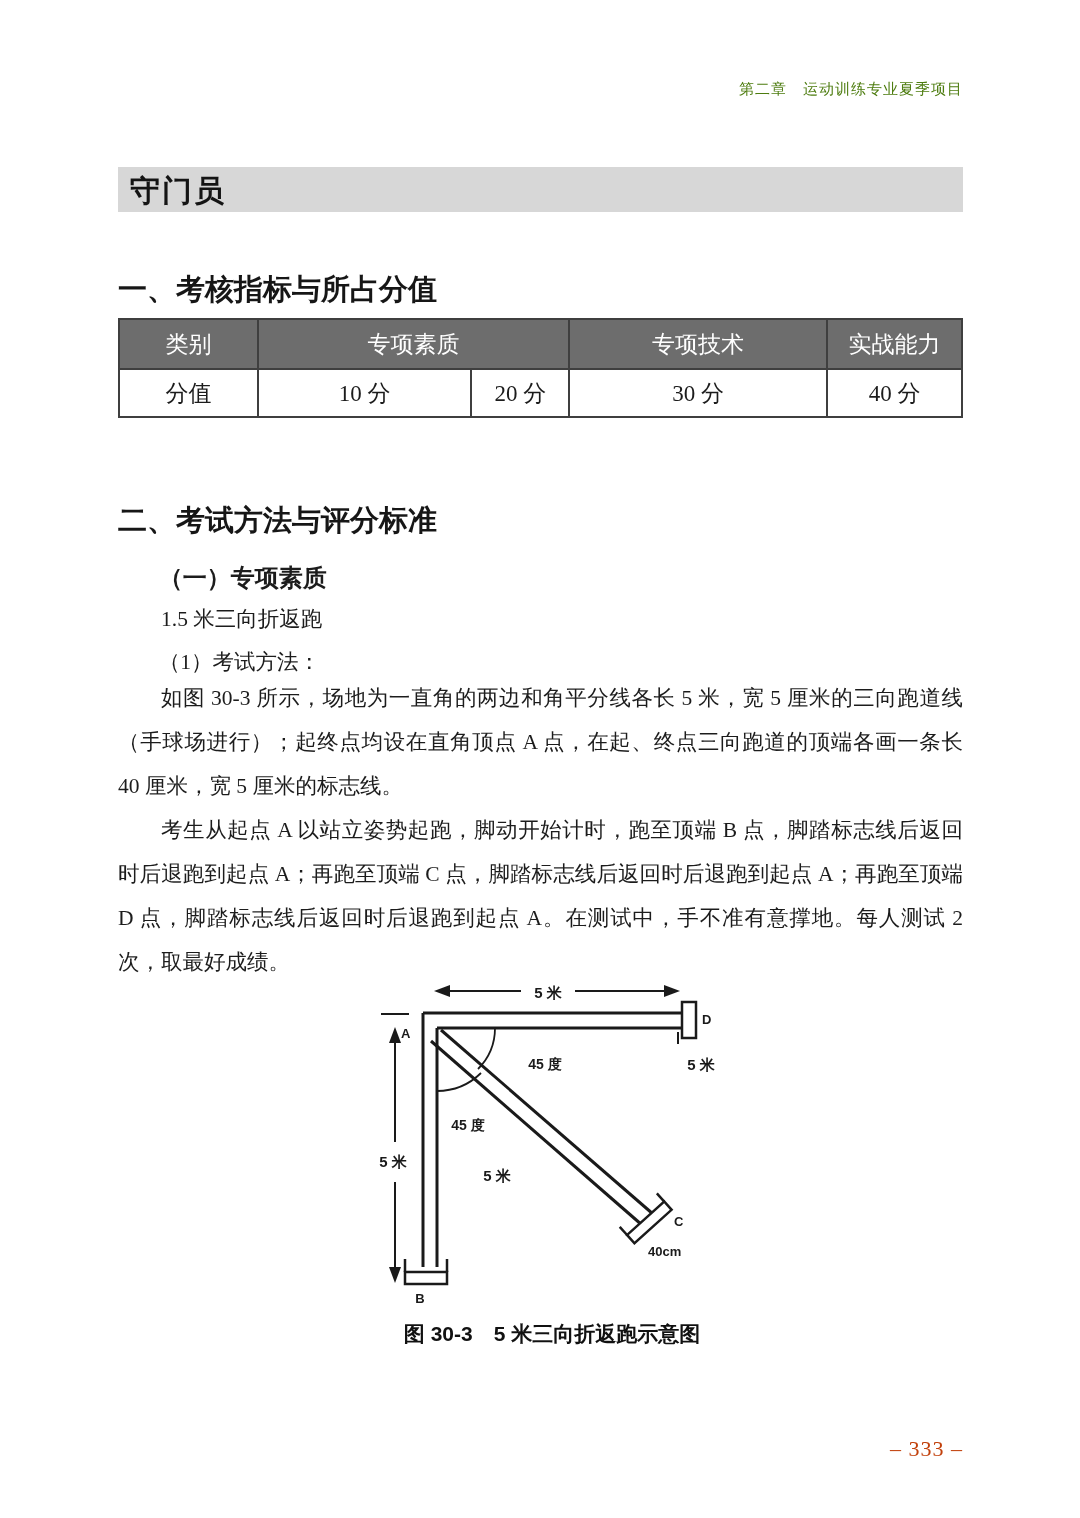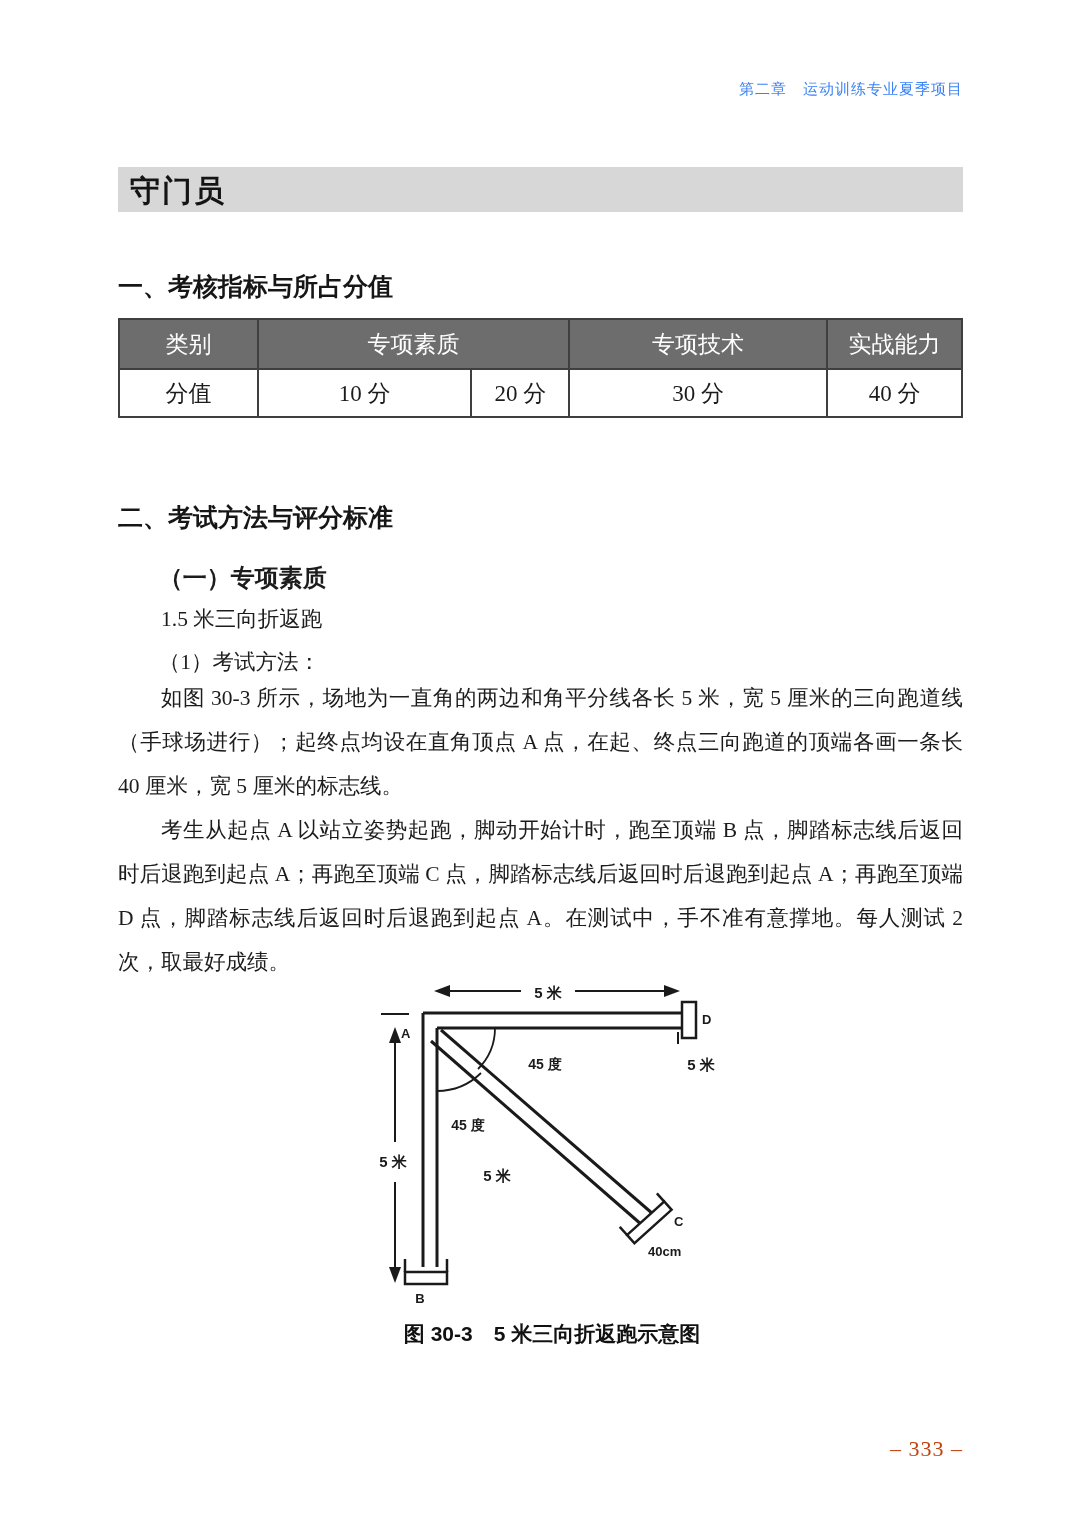--- a/index.html
+++ b/index.html
@@ -4,39 +4,39 @@
 <style>
   * { margin: 0; padding: 0; box-sizing: border-box; }
   html, body { width: 1080px; height: 1518px; background: #ffffff; }
   body {
     position: relative;
     font-family: "Liberation Serif", serif;
     color: #1c1c1c;
   }
   .doc-header {
     position: absolute; top: 80px; right: 117px;
-    font-size: 15px; color: #3b82f6;
+    font-size: 15px; color: #4d7c0f;
     font-family: "Liberation Sans", sans-serif;
     letter-spacing: 1px;
   }
   .title-bar {
     position: absolute; top: 167px; left: 118px; right: 117px;
     height: 45px; background: #d7d7d7;
     display: flex; align-items: flex-end;
     padding-left: 12px;
   }
   .title-bar .title-text {
     font-family: "Liberation Sans", sans-serif;
     font-weight: bold; font-size: 30px; color: #141414;
     letter-spacing: 2px;
   }
   .section-heading {
     position: absolute; left: 118px;
     font-family: "Liberation Sans", sans-serif;
-    font-weight: bold; font-size: 25px; color: #161616;
+    font-weight: bold; font-size: 29px; color: #161616;
   }
   #s1-heading { top: 270px; }
   #s2-heading { top: 501px; }
   .score-table {
     position: absolute; top: 318px; left: 118px;
     width: 845px; border-collapse: collapse;
     table-layout: fixed;
   }
   .score-table td, .score-table th {
     border: 2px solid #3f3f3f;

